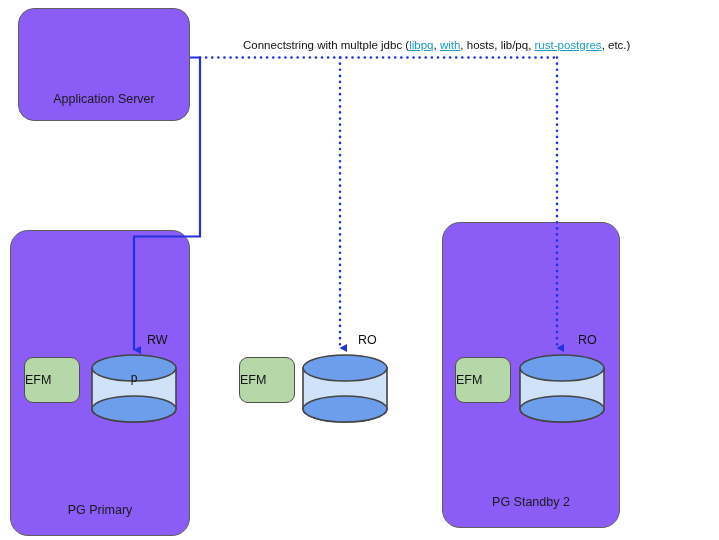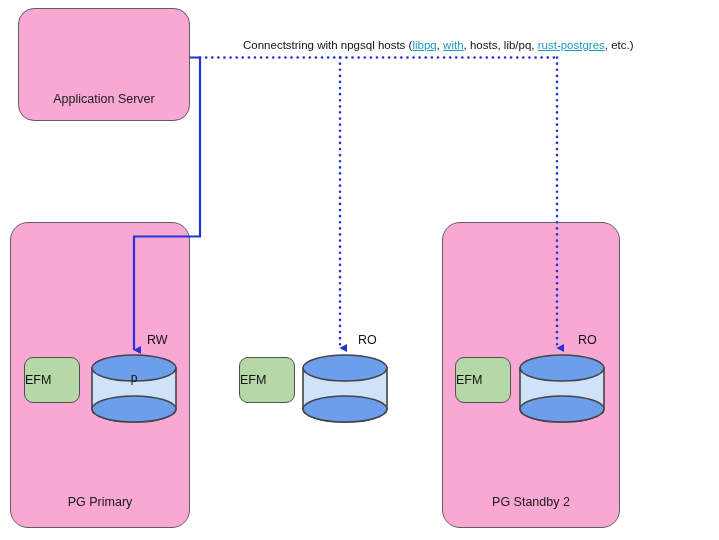--- a/index.html
+++ b/index.html
@@ -15,21 +15,21 @@
     position: relative;
     width: 719px;
     height: 540px;
     background: #ffffff;
     overflow: hidden;
   }
 
   
   .node {
     position: absolute;
-    background: #f9a8d4;
+    background: #8b5cf6;
     border: 1px solid #5F5F5F;
     border-radius: 18px;
     box-sizing: border-box;
   }
   .node.app {
     border-radius: 16px;
   }
   .node-label {
     position: absolute;
     left: 0;
@@ -113,24 +113,24 @@
 </head>
 <body>
 
 <div id="canvas">
 
   <div class="node app" style="left:18px; top:8px; width:172px; height:113px;">
     <div class="node-label" style="top:83px;">Application Server</div>
   </div>
 
   <div class="caption">
-    <span>Connectstring with npgsql hosts (</span><a href="#">libpq</a><span>, </span><a href="#">with</a><span>, </span><span>hosts</span><span>, </span><span>lib/pq</span><span>, </span><a href="#">rust-postgres</a><span>, etc.)</span>
+    <span>Connectstring with multple jdbc (</span><a href="#">libpq</a><span>, </span><a href="#">with</a><span>, </span><span>hosts</span><span>, </span><span>lib/pq</span><span>, </span><a href="#">rust-postgres</a><span>, etc.)</span>
   </div>
 
-  <div class="node" style="left:10px; top:222px; width:180px; height:306px;">
+  <div class="node" style="left:10px; top:230px; width:180px; height:306px;">
     <div class="node-label" style="top:272px;">PG Primary</div>
   </div>
   <div class="efm-box" style="left:24px; top:357px;">
     <span>EFM</span>
   </div>
   <div class="cylinder" style="left:91px; top:355px;">
     <svg viewBox="0 0 86 78">
       <path d="M1 13 L1 54 A42 13 0 0 0 85 54 L85 13 Z" fill="#CFE2F7" stroke="#444444" stroke-width="1.6"></path>
       <ellipse cx="43" cy="54" rx="42" ry="13" fill="#6D9EEB" stroke="#444444" stroke-width="1.6"></ellipse>
       <ellipse cx="43" cy="13" rx="42" ry="13" fill="#6D9EEB" stroke="#444444" stroke-width="1.6"></ellipse>

